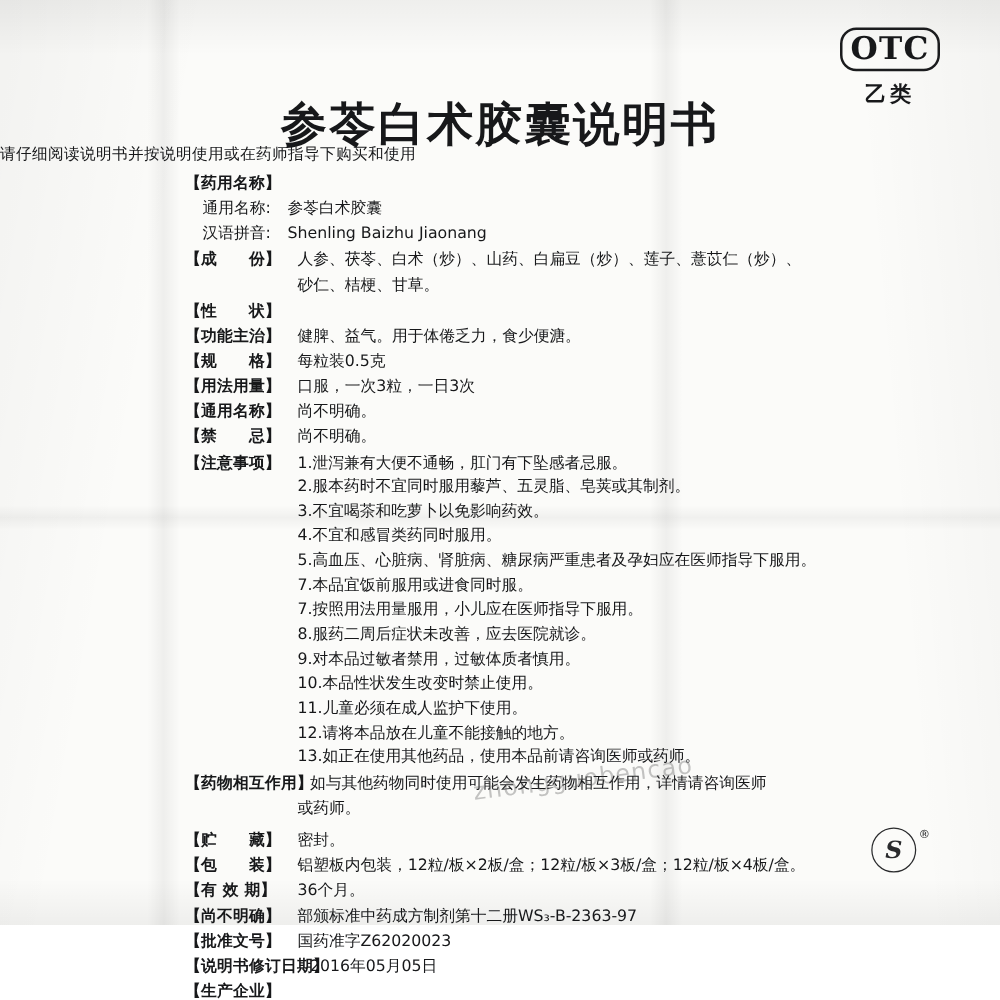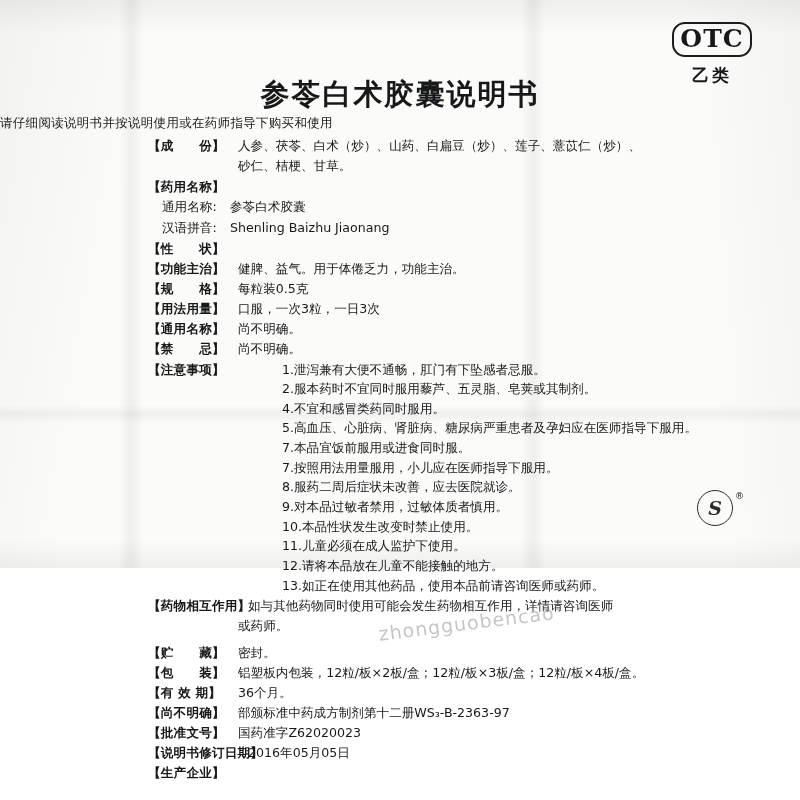--- a/index.html
+++ b/index.html
@@ -9,21 +9,21 @@
   body {
     width: 800px;
     height: 800px;
     background: #ffffff;
     font-family: "DejaVu Sans", "Liberation Sans", sans-serif;
     overflow: hidden;
   }
   .page {
     position: relative;
     width: 800px;
-    height: 568px;
+    height: 740px;
     background: #fbfbf9;
     background-image:
       linear-gradient(100deg, rgba(0,0,0,0.035) 0%, rgba(255,255,255,0) 18%),
       linear-gradient(265deg, rgba(0,0,0,0.03) 0%, rgba(255,255,255,0) 14%),
       linear-gradient(180deg, rgba(0,0,0,0.05) 0%, rgba(255,255,255,0) 6%),
       linear-gradient(0deg, rgba(0,0,0,0.05) 0%, rgba(255,255,255,0) 5%);
     color: #17181a;
     box-sizing: border-box;
   }
   
@@ -64,21 +64,21 @@
   }
 
   .doc-title {
     position: absolute;
     top: 75px;
     left: 0;
     right: 0;
     text-align: center;
     font-family: Liberation Serif, serif;
     font-weight: bold;
-    font-size: 29px;
+    font-size: 37px;
     letter-spacing: 2px;
   }
   .doc-subtitle {
     position: absolute;
     top: 115px;
     left: 0;
     right: 0;
     text-align: left;
     font-size: 12.5px;
     letter-spacing: 0.3px;
@@ -120,21 +120,20 @@
     padding-left: 14px;
     white-space: nowrap;
     box-sizing: border-box;
   }
   .sub-value { flex: 1 1 auto; }
   .cont {
     padding-left: 90px;
   }
   .note-list {
     padding-left: 4px;
-    margin-left: 44px;
   }
   .note-item { margin-bottom: 0.5px; }
   .group { margin-bottom: 2px; }
   .gap { height: 5px; }
 
   .watermark {
     position: absolute;
     left: 378px;
     top: 612px;
     font-size: 19px;
@@ -185,47 +184,47 @@
     <div class="otc-sub">乙类</div>
   </div>
 
   <div class="doc-title">参苓白术胶囊说明书</div>
   <div class="doc-subtitle">请仔细阅读说明书并按说明使用或在药师指导下购买和使用</div>
 
   <div class="body-wrap">
 
     <div class="group">
       <div class="row">
-        <div class="label w4">【成　　份】</div>
-        <div class="value">人参、茯苓、白术（炒）、山药、白扁豆（炒）、莲子、薏苡仁（炒）、</div>
-      </div>
-      <div class="cont">砂仁、桔梗、甘草。</div>
-    </div>
-
-    <div class="group">
-      <div class="row">
         <div class="label w4">【药用名称】</div>
       </div>
       <div class="sub-row">
         <div class="sub-label">通用名称:</div>
         <div class="sub-value">参苓白术胶囊</div>
       </div>
       <div class="sub-row">
         <div class="sub-label">汉语拼音:</div>
         <div class="sub-value">Shenling Baizhu Jiaonang</div>
       </div>
     </div>
 
+    <div class="group">
+      <div class="row">
+        <div class="label w4">【成　　份】</div>
+        <div class="value">人参、茯苓、白术（炒）、山药、白扁豆（炒）、莲子、薏苡仁（炒）、</div>
+      </div>
+      <div class="cont">砂仁、桔梗、甘草。</div>
+    </div>
+
     <div class="row">
       <div class="label w4">【性　　状】</div>
     </div>
 
     <div class="row">
       <div class="label w4">【功能主治】</div>
-      <div class="value">健脾、益气。用于体倦乏力，功能主治。</div>
+      <div class="value">健脾、益气。用于体倦乏力，食少便溏。</div>
     </div>
 
     <div class="row">
       <div class="label w4">【规　　格】</div>
       <div class="value">每粒装0.5克</div>
     </div>
 
     <div class="row">
       <div class="label w4">【用法用量】</div>
       <div class="value">口服，一次3粒，一日3次</div>
@@ -239,20 +238,21 @@
     <div class="row">
       <div class="label w4">【禁　　忌】</div>
       <div class="value">尚不明确。</div>
     </div>
 
     <div class="row">
       <div class="label w4">【注意事项】</div>
       <div class="value note-list">
         <div class="note-item">1.泄泻兼有大便不通畅，肛门有下坠感者忌服。</div>
         <div class="note-item">2.服本药时不宜同时服用藜芦、五灵脂、皂荚或其制剂。</div>
+        <div class="note-item">3.不宜喝茶和吃萝卜以免影响药效。</div>
         <div class="note-item">4.不宜和感冒类药同时服用。</div>
         <div class="note-item">5.高血压、心脏病、肾脏病、糖尿病严重患者及孕妇应在医师指导下服用。</div>
         <div class="note-item">7.本品宜饭前服用或进食同时服。</div>
         <div class="note-item">7.按照用法用量服用，小儿应在医师指导下服用。</div>
         <div class="note-item">8.服药二周后症状未改善，应去医院就诊。</div>
         <div class="note-item">9.对本品过敏者禁用，过敏体质者慎用。</div>
         <div class="note-item">10.本品性状发生改变时禁止使用。</div>
         <div class="note-item">11.儿童必须在成人监护下使用。</div>
         <div class="note-item">12.请将本品放在儿童不能接触的地方。</div>
         <div class="note-item">13.如正在使用其他药品，使用本品前请咨询医师或药师。</div>

